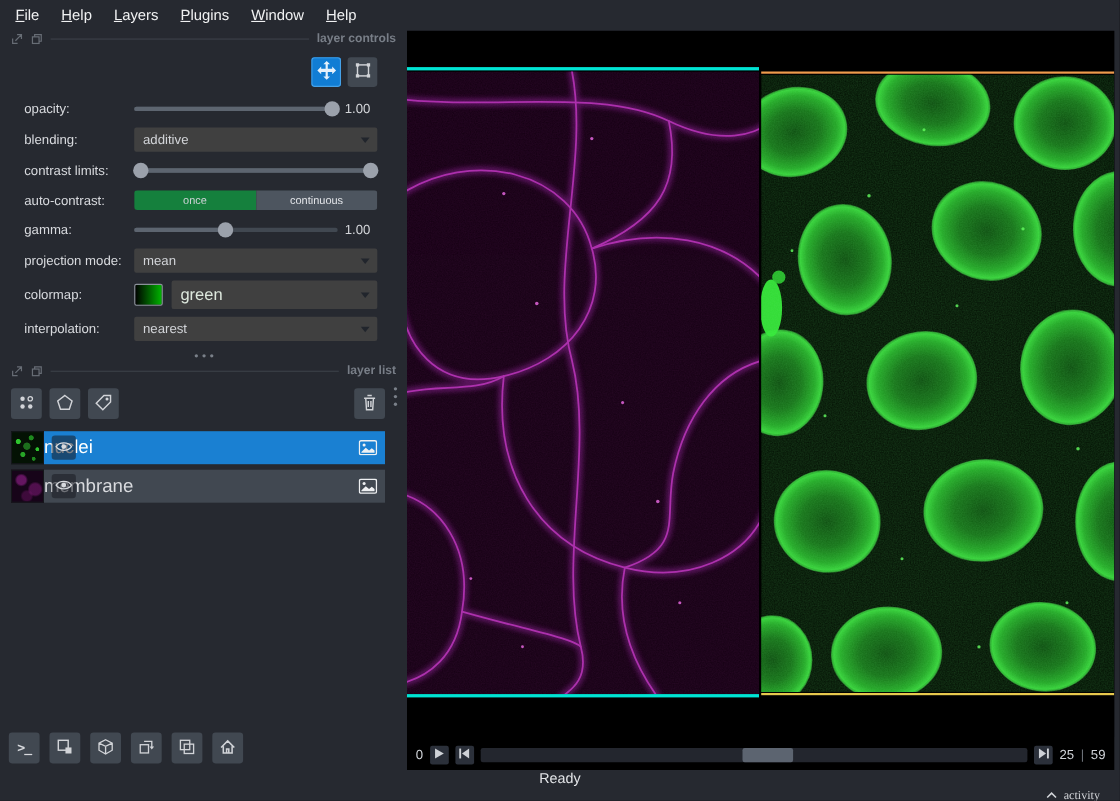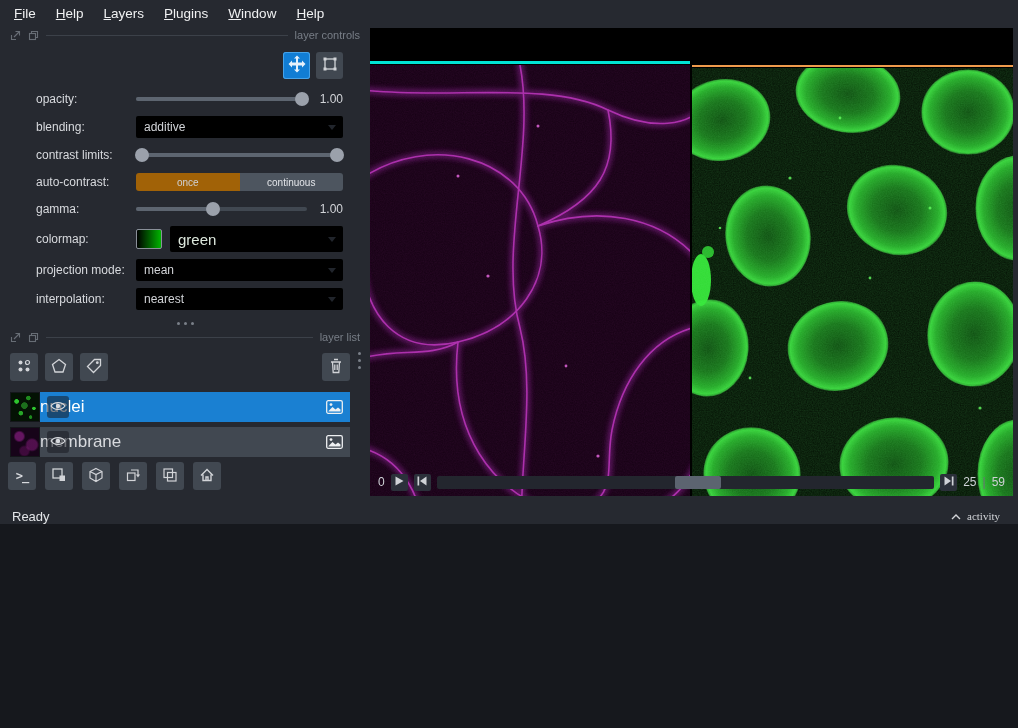--- a/index.html
+++ b/index.html
@@ -1,56 +1,56 @@
 <!DOCTYPE html>
 <html><head>
 <meta charset="utf-8">
 <style>
   html,body{margin:0;padding:0;background:#16181d;}
-  #app{position:relative;width:1018px;height:524px;background:#262930;overflow:hidden;
+  #app{position:relative;width:1018px;height:728px;background:#262930;overflow:hidden;
        font-family:"Liberation Sans","DejaVu Sans",sans-serif;color:#d2d4d8;font-size:13px;}
 
   
   .menubar{height:26px;display:flex;align-items:center;padding:0 4px;color:#f0f1f2;font-size:13.5px;}
   .menu-item{display:inline-block;padding:3px 10px;cursor:default;}
   .menu-item::first-letter{text-decoration:underline;}
 
   
   #left-panel{position:absolute;left:0;top:26px;width:370px;bottom:28px;}
   .dock-header{display:flex;align-items:center;gap:7px;padding:0 10px;height:18px;color:#787e87;font-size:11px;}
   .dock-header .rule{flex:1;height:1px;background:#3c4149;}
   .dock-icon{display:flex;align-items:center;opacity:.8;}
-  .dock-title{white-space:nowrap;}
-
-  .controls{padding:4px 27px 0 36px;}
+  .dock-title{white-space:nowrap;font-weight:bold;}
+
+  .controls{padding:4px 27px 0 22px;}
   .btnrow{display:flex;justify-content:flex-end;gap:6px;margin:4px 0 10px;}
   .sq-btn{width:27px;height:27px;border-radius:3px;background:#414851;border:none;padding:0;
           display:flex;align-items:center;justify-content:center;}
   .sq-btn.active{background:#117dd4;box-shadow:inset 0 0 0 1px #46a2e8;}
 
   .crow{display:flex;align-items:center;margin-bottom:7px;min-height:20px;}
   .clabel{width:100px;flex:none;font-size:12px;color:#d8dade;}
-  .cval{width:36px;flex:none;text-align:right;font-size:12px;}
+  .cval{width:36px;flex:none;text-align:center;font-size:12px;}
 
   .slider{flex:1;position:relative;height:16px;}
   .slider .track{position:absolute;left:0;right:0;top:6px;height:4px;border-radius:2px;background:#414851;}
   .slider .fill{position:absolute;top:6px;height:4px;border-radius:2px;background:#5d6570;}
   .slider .knob{position:absolute;top:1px;width:14px;height:14px;border-radius:50%;background:#9ba1ab;}
 
-  .combo{flex:1;height:22px;background:#000000;border-radius:2px;display:flex;align-items:center;
+  .combo{flex:1;height:22px;background:#404040;border-radius:2px;display:flex;align-items:center;
          padding:0 22px 0 8px;font-size:12px;color:#d2d4d8;position:relative;}
   .combo .chev{position:absolute;right:7px;top:9px;width:0;height:0;
                border-left:4.5px solid transparent;border-right:4.5px solid transparent;border-top:5px solid #21252c;}
   .cmap-combo{height:26px;font-size:15px;color:#dde8dd;}
   .cmap-combo .chev{top:11px;}
   .cmap-swatch{width:24px;height:18px;flex:none;margin-right:8px;border:1px solid #8a9099;border-radius:2px;
                background:linear-gradient(90deg,#000 0%,#00b400 100%);}
 
   .seg{flex:1;display:flex;height:18px;border-radius:3px;overflow:hidden;}
-  .seg-once{flex:1;background:#a16207;border:none;color:#cfd2d7;font-size:10px;
+  .seg-once{flex:1;background:#15803d;border:none;color:#cfd2d7;font-size:10px;
             display:flex;align-items:center;justify-content:center;}
   .seg-cont{flex:1;background:#4d555f;border:none;color:#e3e5e9;font-size:10px;
             display:flex;align-items:center;justify-content:center;}
 
   .panel-split-h{display:flex;justify-content:center;gap:4px;padding:5px 0 3px;}
   .panel-split-h .dot{width:3px;height:3px;border-radius:50%;background:#7a8089;}
 
   .layer-toolbar{display:flex;align-items:center;gap:7px;padding:7px 20px 6px 10px;}
   .layer-toolbar .spacer{flex:1;}
   .tool-btn{width:28px;height:28px;border-radius:3px;background:#414851;border:none;padding:0;
@@ -93,21 +93,21 @@
   .dims-row{position:absolute;left:8px;right:8px;bottom:5px;height:18px;display:flex;align-items:center;gap:6px;
             font-size:12px;color:#cfd2d7;}
   .dims-btn{width:17px;height:17px;background:#2b303a;border:none;border-radius:2px;padding:0;
             display:flex;align-items:center;justify-content:center;}
   .dims-track{flex:1;height:13px;background:#23262e;border-radius:2px;position:relative;}
   .dims-handle{position:absolute;left:48%;top:0;width:46px;height:13px;background:#5c6470;border-radius:2px;}
   .dims-sep{color:#6b7077;}
 
   
   #status-bar{position:absolute;left:0;right:0;bottom:0;height:28px;background:#262930;
-              display:flex;align-items:flex-end;padding:0 12px;box-sizing:border-box;font-size:13px;color:#e3e5e8;}
+              display:flex;align-items:center;padding:0 12px;box-sizing:border-box;font-size:13px;color:#e3e5e8;flex-direction:column;}
   .activity{margin-left:auto;display:flex;align-items:center;gap:6px;font-size:11px;color:#d2d4d8;
             background:none;border:none;padding:2px 6px;font-family:Liberation Serif, serif;}
 </style>
 </head>
 <body>
 
 <div id="app">
 
   <div class="menubar">
     <div class="menu-item">File</div>
@@ -198,33 +198,33 @@
       <div class="crow">
         <span class="clabel">gamma:</span>
         <div class="slider">
           <div class="track"></div>
           <div class="fill" style="left:0;width:45%;"></div>
           <div class="knob" style="left:calc(45% - 7px);"></div>
         </div>
         <span class="cval">1.00</span>
       </div>
 
+      <div class="crow">
+        <span class="clabel">projection mode:</span>
+        <div class="combo">
+          <span>mean</span>
+          <span class="chev"></span>
+        </div>
+      </div>
+
       <div class="crow" style="min-height:26px;">
         <span class="clabel">colormap:</span>
         <span class="cmap-swatch"></span>
         <div class="combo cmap-combo">
           <span>green</span>
-          <span class="chev"></span>
-        </div>
-      </div>
-
-      <div class="crow">
-        <span class="clabel">projection mode:</span>
-        <div class="combo">
-          <span>mean</span>
           <span class="chev"></span>
         </div>
       </div>
 
       <div class="crow">
         <span class="clabel">interpolation:</span>
         <div class="combo">
           <span>nearest</span>
           <span class="chev"></span>
         </div>

